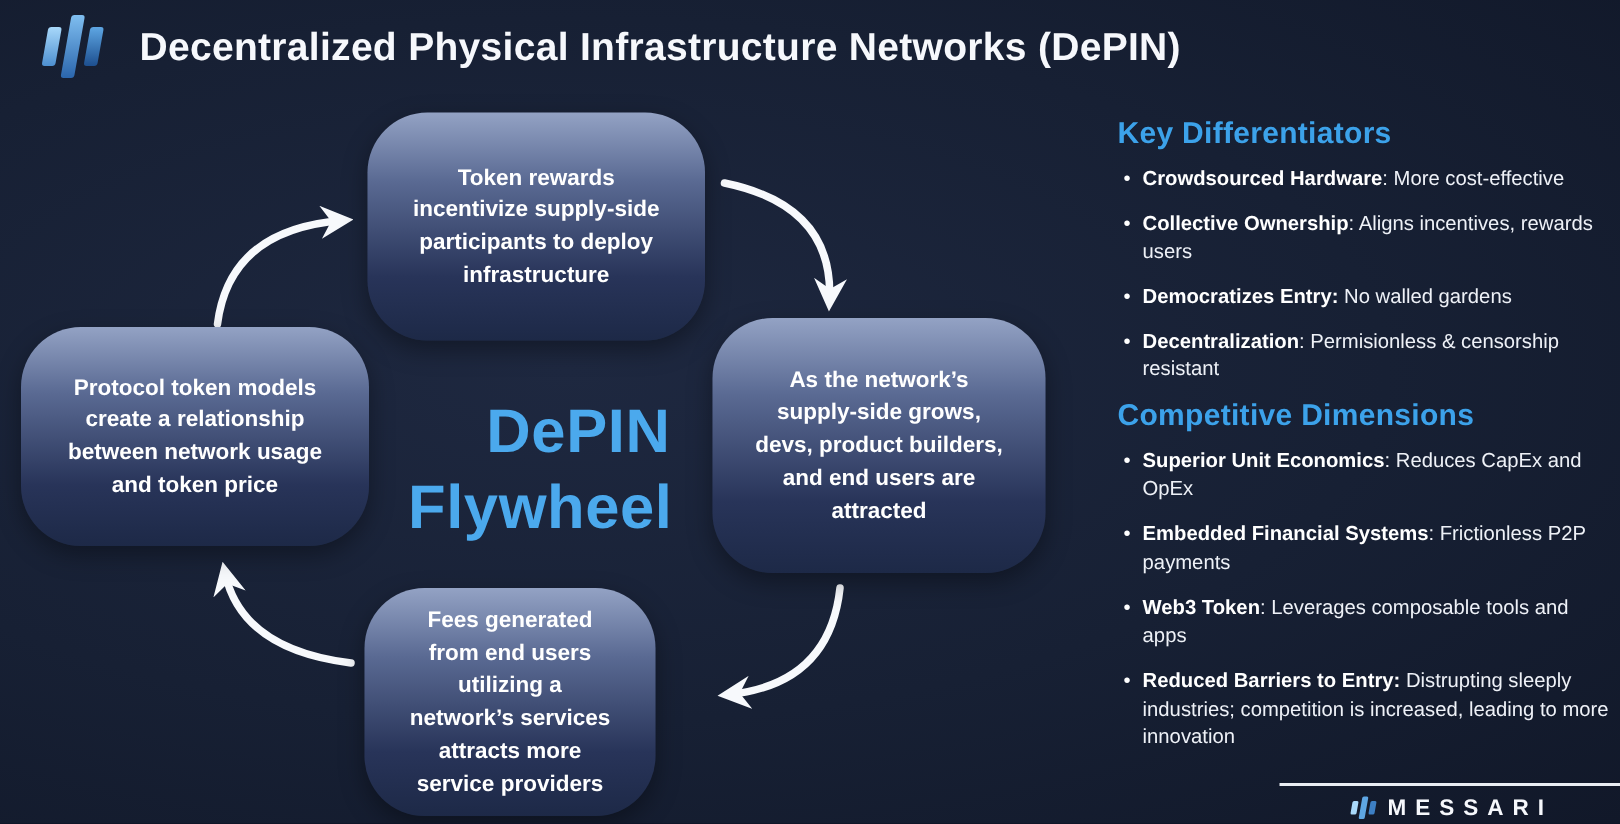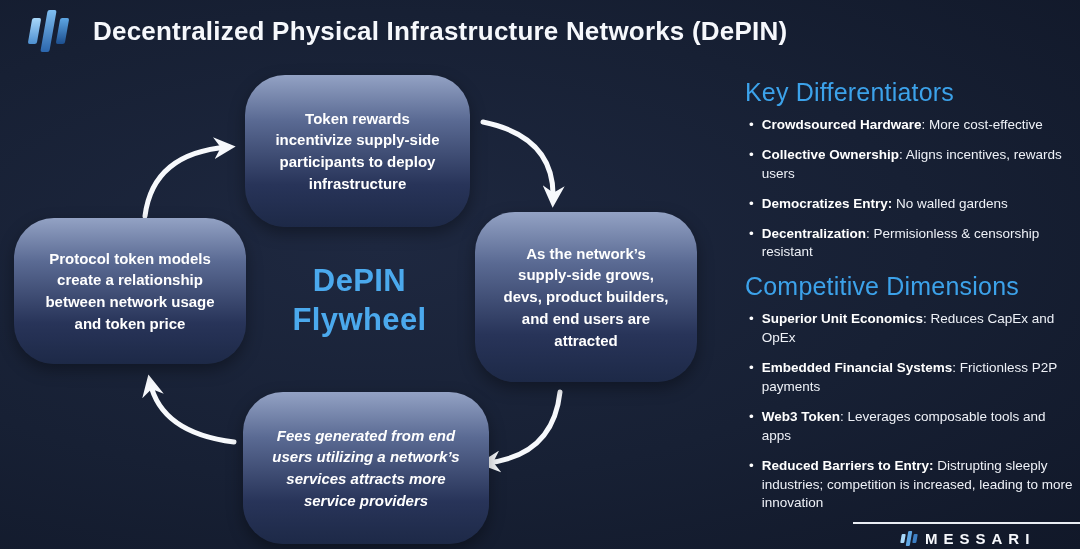--- a/index.html
+++ b/index.html
@@ -20,32 +20,32 @@
   
   .node{
     position:absolute;border-radius:40px;display:flex;align-items:center;justify-content:center;
     text-align:center;font-weight:bold;font-size:15px;line-height:1.45;color:#ffffff;
     padding:14px 28px;box-sizing:border-box;
     background:linear-gradient(180deg,#93a2c4 0%,#5a6a93 30%,#283459 72%,#1d2947 100%);
     box-shadow:0 6px 16px rgba(0,0,0,.35);
   }
   .node-top{left:245px;top:75px;width:225px;height:152px;}
   .node-right{left:475px;top:212px;width:222px;height:170px;}
-  .node-bottom{left:243px;top:392px;width:246px;height:152px;font-style:italic;}
+  .node-bottom{left:243px;top:392px;width:194px;height:152px;}
   .node-left{left:14px;top:218px;width:232px;height:146px;}
   .center-label{
-    position:absolute;left:272px;top:262px;width:175px;text-align:center;
-    color:#4BA9ED;font-weight:bold;font-size:31px;line-height:1.25;letter-spacing:.4px;
+    position:absolute;left:272px;top:262px;width:175px;text-align:right;
+    color:#4BA9ED;font-weight:bold;font-size:41px;line-height:1.25;letter-spacing:.4px;
   }
   .arrows{position:absolute;left:0;top:0;pointer-events:none;}
   .arrow{stroke:#f7f9fc;stroke-width:5;fill:none;stroke-linecap:round;}
   
   .panel{position:absolute;left:745px;top:78px;width:330px;}
   .section{margin-bottom:10px;}
-  .section-heading{color:#3CA2EA;font-size:25px;font-weight:normal;margin:0 0 9px 0;letter-spacing:.2px;}
+  .section-heading{color:#3CA2EA;font-size:20px;font-weight:bold;margin:0 0 9px 0;letter-spacing:.2px;}
   .bullets{display:flex;flex-direction:column;gap:11px;margin-bottom:6px;}
   .bullet{display:flex;align-items:flex-start;font-size:13.5px;line-height:1.4;color:#eef1f7;}
   .bullet .dot{margin:0 8px 0 4px;color:#ffffff;}
   .bullet strong{color:#ffffff;}
   
   .footer{position:absolute;left:853px;top:522px;width:227px;}
   .footer-line{height:2px;background:#e9edf3;margin-bottom:6px;}
   .footer-brand{display:flex;align-items:center;gap:8px;padding-left:48px;}
   .mini-logo{display:flex;align-items:center;gap:2px;height:16px;}
   .mini-logo .bar{width:4px;border-radius:1px;transform:skewX(-10deg);}

